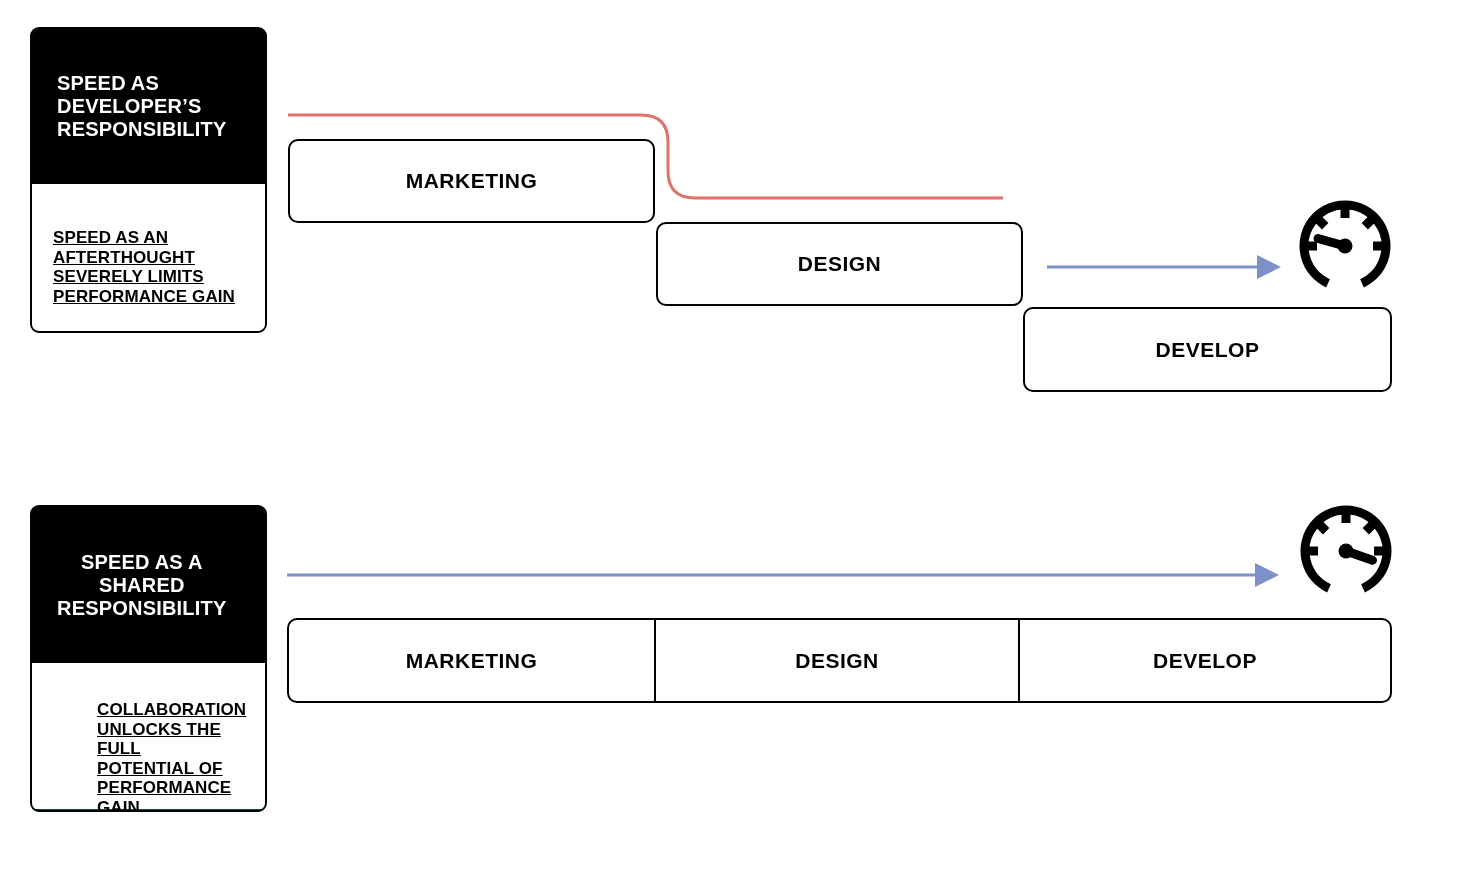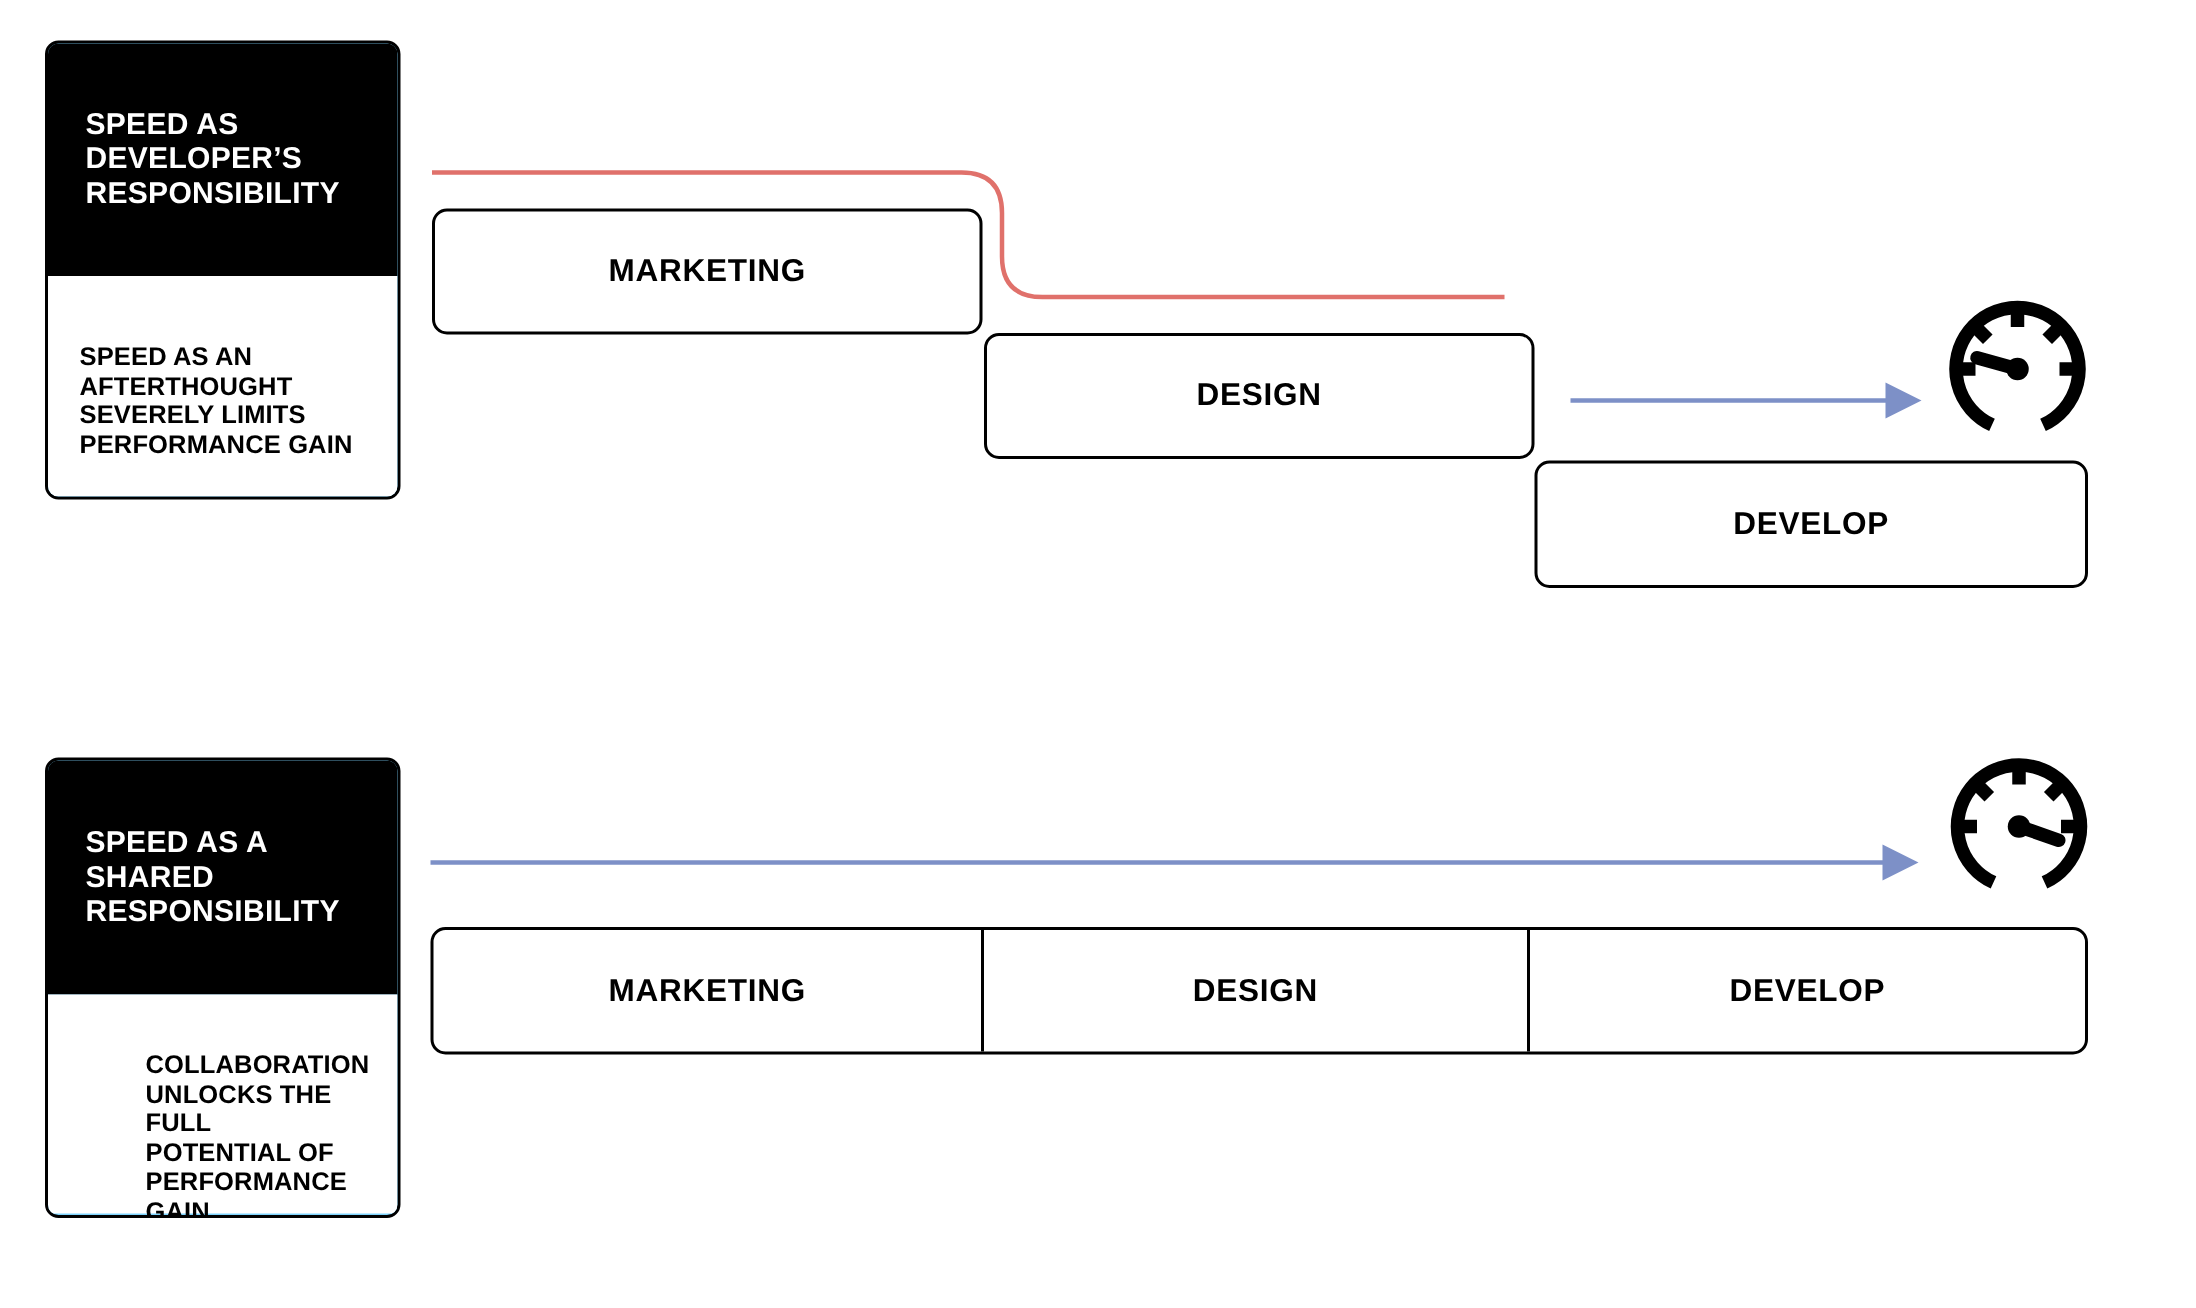--- a/index.html
+++ b/index.html
@@ -10,21 +10,21 @@
     background: #ffffff;
     font-family: "Liberation Sans", sans-serif;
     overflow: hidden;
   }
   .card {
     position: absolute;
     left: 30px;
     width: 237px;
     border: 2.5px solid #000;
     border-radius: 9px;
-    background: #7dd3fc;
+    background: #14532d;
     box-sizing: border-box;
     overflow: hidden;
   }
   .card-black {
     background: #000;
     color: #fff;
     display: flex;
     align-items: center;
     box-sizing: border-box;
   }
@@ -33,20 +33,21 @@
     font-weight: bold;
     line-height: 23px;
     letter-spacing: 0.2px;
     white-space: pre-line;
     padding-left: 25px;
   }
   .card-white {
     background: #fff;
     color: #000;
     box-sizing: border-box;
+    text-decoration: underline;
   }
   .card-body {
     font-size: 17px;
     font-weight: bold;
     line-height: 19.5px;
     letter-spacing: 0.1px;
     white-space: pre-line;
     padding-left: 21px;
   }
   .phase {
@@ -119,21 +120,21 @@
     <span>MARKETING</span>
   </div>
   <div class="phase" style="left:656px;top:222px;width:367px;height:84px;">
     <span>DESIGN</span>
   </div>
   <div class="phase" style="left:1023px;top:307px;width:369px;height:85px;">
     <span>DEVELOP</span>
   </div>
 
   <div class="card" style="top:505px;height:307px;">
-    <div class="card-black" style="height:156px;">
+    <div class="card-black" style="height:156px;text-align:center;">
       <div class="card-title">SPEED AS A
 SHARED
 RESPONSIBILITY</div>
     </div>
     <div class="card-white" style="height:146px;padding-top:37px;padding-left:44px;">
       <div class="card-body">COLLABORATION
 UNLOCKS THE FULL
 POTENTIAL OF
 PERFORMANCE GAIN</div>
     </div>

